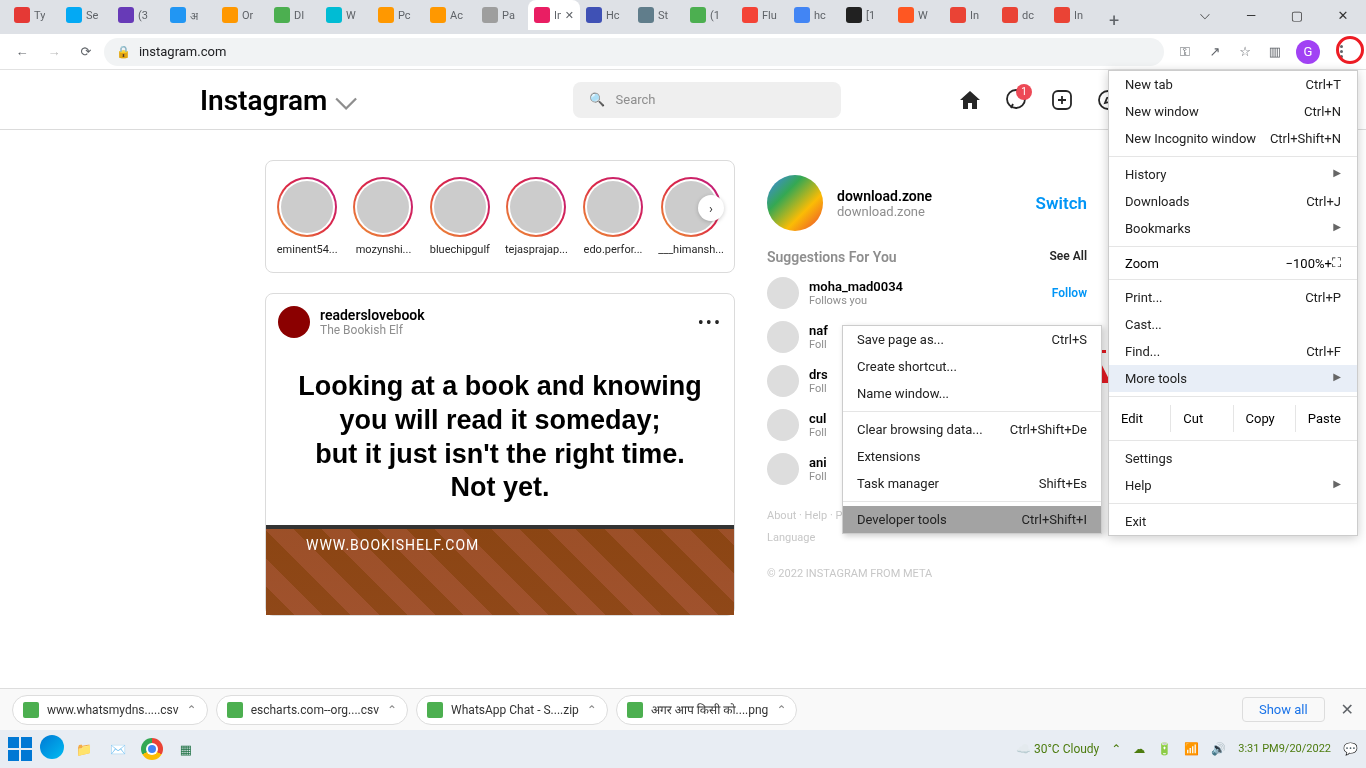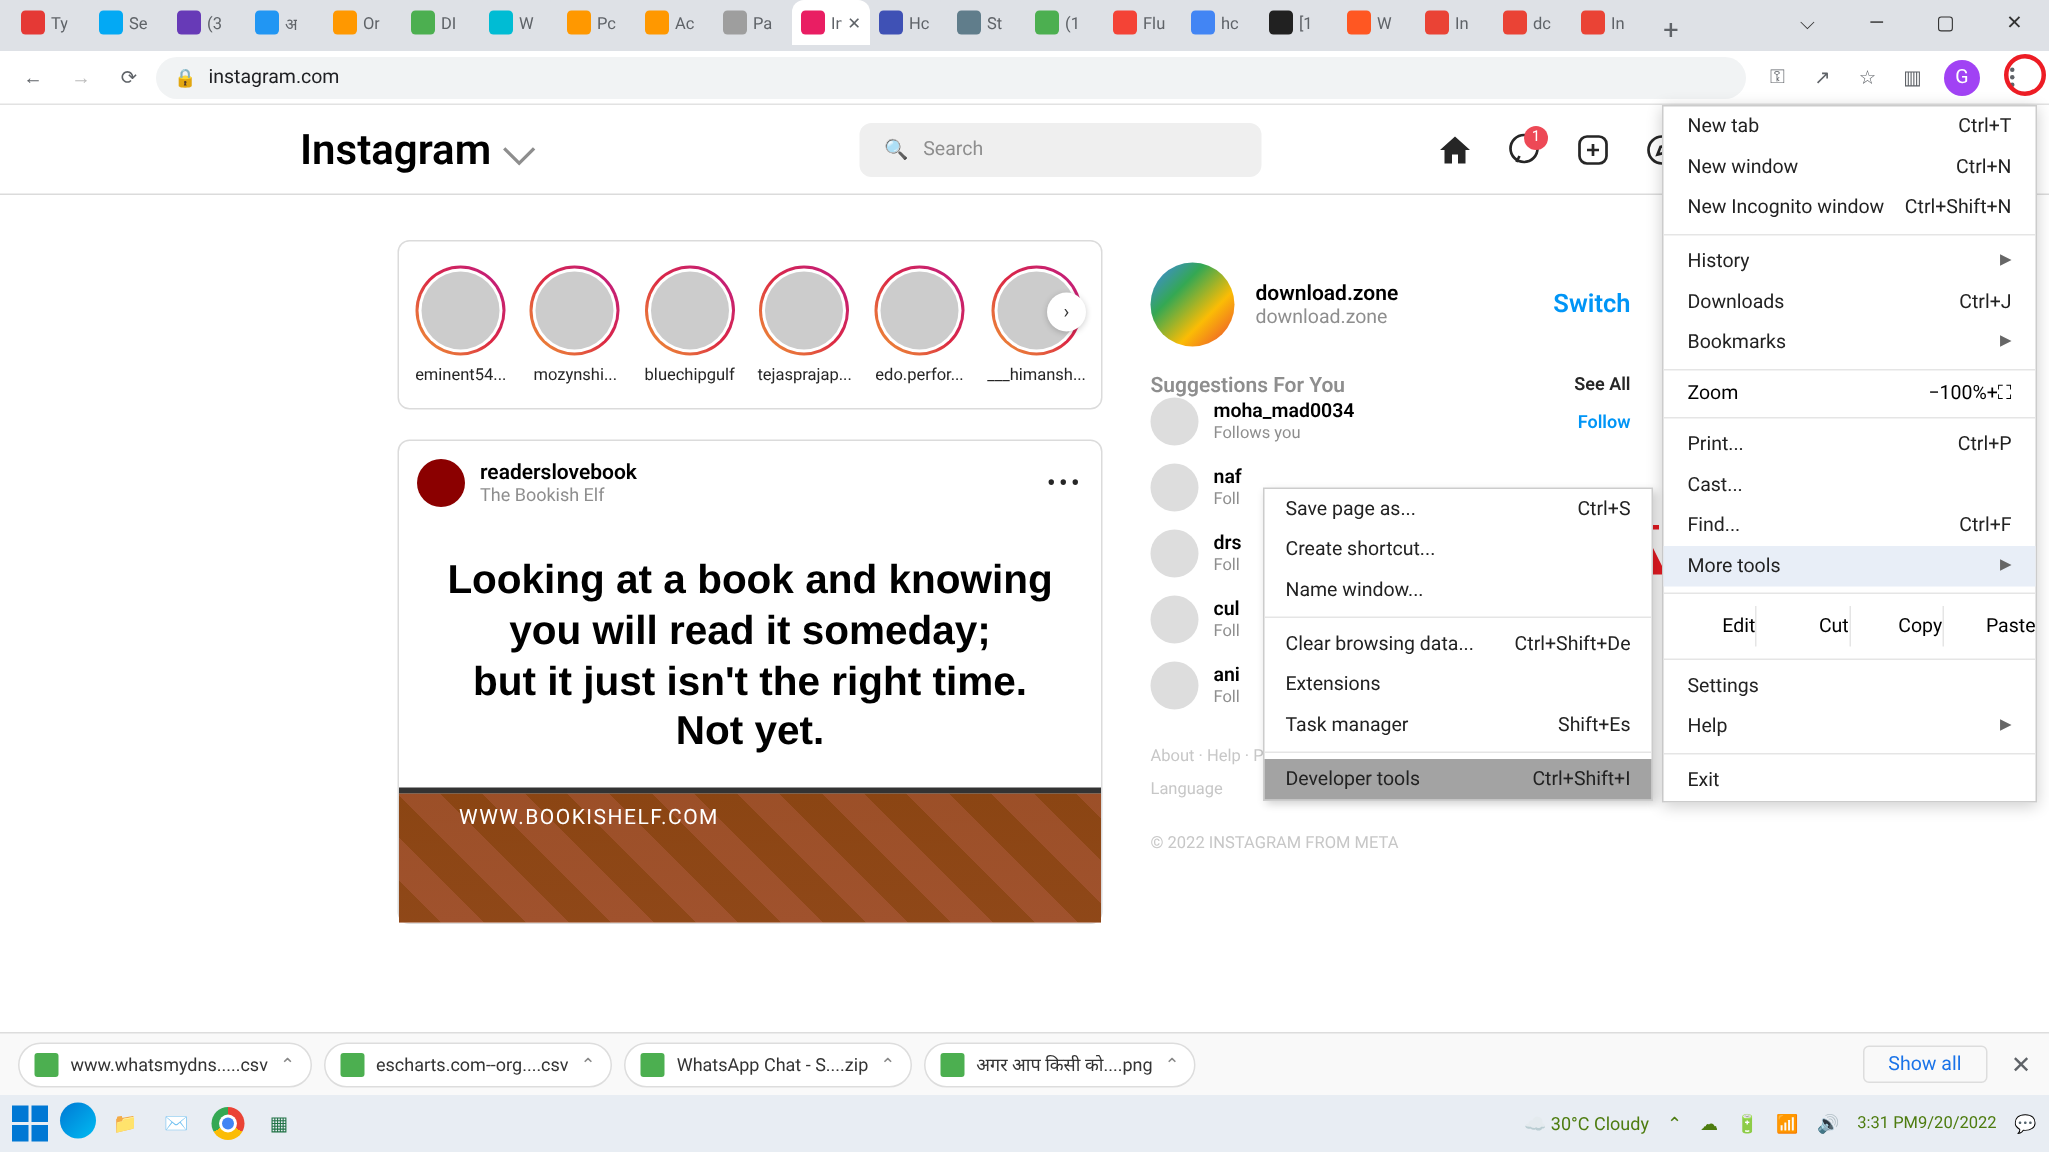--- a/index.html
+++ b/index.html
@@ -17,21 +17,21 @@
 .toolbar{height:36px;background:#fff;border-bottom:1px solid #e2e2e2;display:flex;align-items:center;padding:0 8px;gap:4px}
 .navbtn{width:28px;height:28px;display:flex;align-items:center;justify-content:center;color:#5f6368;border-radius:50%}
 .addr{flex:1;height:28px;background:#f1f3f4;border-radius:14px;display:flex;align-items:center;padding:0 12px;color:#202124;font-size:13px;gap:8px}
 .lock{color:#5f6368;font-size:12px}
 .tool-right{display:flex;align-items:center;gap:12px;padding:0 8px;color:#5f6368}
 .tool-right .ic{width:18px;height:18px;display:flex;align-items:center;justify-content:center}
 .prof{width:24px;height:24px;border-radius:50%;background:#a142f4;color:#fff;display:flex;align-items:center;justify-content:center;font-size:13px}
 .dots{width:18px;display:flex;flex-direction:column;align-items:center;gap:2px}
 .dots span{width:3px;height:3px;background:#5f6368;border-radius:50%}
 .ig-header{height:60px;border-bottom:1px solid #dbdbdb;display:flex;align-items:center;justify-content:space-between;padding:0 200px}
-.ig-logo{font-family:'Brush Script MT',cursive;font-size:28px;font-weight:600;display:flex;align-items:center;gap:8px}
+.ig-logo{font-family:'Brush Script MT',cursive;font-size:28px;font-weight:600;display:flex;align-items:flex-end;gap:8px}
 .ig-search{width:268px;height:36px;background:#efefef;border-radius:8px;display:flex;align-items:center;padding:0 16px;color:#8e8e8e;gap:10px;margin-left:100px}
 .ig-nav{display:flex;align-items:center;gap:22px}
 .ig-nav .nic{width:24px;height:24px;position:relative}
 .badge{position:absolute;top:-4px;right:-4px;width:16px;height:16px;background:#ed4956;color:#fff;border-radius:50%;font-size:10px;display:flex;align-items:center;justify-content:center}
 .content{display:flex;padding:30px 80px 0 265px;gap:32px}
 .feed{width:470px}
 .stories{background:#fff;border:1px solid #dbdbdb;border-radius:8px;padding:16px 10px;display:flex;gap:14px;position:relative}
 .story{display:flex;flex-direction:column;align-items:center;gap:6px;width:66px}
 .story-ring{width:60px;height:60px;border-radius:50%;background:linear-gradient(45deg,#f09433,#e6683c,#dc2743,#cc2366,#bc1888);padding:2px}
 .story-ring .inner{width:100%;height:100%;border-radius:50%;background:#fff;padding:2px}
@@ -48,40 +48,40 @@
 .post-text{padding:20px 30px;font-family:'Arial Black',sans-serif;font-size:27px;line-height:1.25;text-align:center;font-weight:700}
 .post-img{height:90px;background:linear-gradient(#8b4513,#a0522d);position:relative;overflow:hidden;border-top:4px solid #333}
 .post-img::before{content:'';position:absolute;inset:0;background:repeating-linear-gradient(45deg,rgba(139,69,19,.8) 0 20px,rgba(160,82,45,.8) 20px 40px)}
 .wm{position:absolute;top:8px;left:40px;color:#fff;font-size:14px;letter-spacing:1px;z-index:2}
 .side{width:320px;padding-top:15px}
 .me{display:flex;align-items:center;gap:14px;margin-bottom:18px}
 .me-av{width:56px;height:56px;border-radius:50%;background:linear-gradient(135deg,#4285f4 0%,#34a853 33%,#fbbc05 66%,#ea4335 100%)}
 .me-name{font-size:14px;font-weight:600}
 .me-sub{font-size:13px;color:#8e8e8e}
 .switch{margin-left:auto;color:#0095f6;font-size:17px;font-weight:600}
-.sugg-head{display:flex;justify-content:space-between;color:#8e8e8e;font-size:14px;font-weight:600;}
+.sugg-head{display:flex;justify-content:space-between;color:#8e8e8e;font-size:14px;font-weight:600;margin-bottom:12px}
 .sugg-head .all{color:#262626;font-size:12px}
 .sugg{display:flex;align-items:center;gap:10px;margin-bottom:12px}
 .sugg-av{width:32px;height:32px;border-radius:50%;background:#ddd}
 .sugg-name{font-size:13px;font-weight:600}
 .sugg-sub{font-size:11px;color:#8e8e8e}
 .follow{margin-left:auto;color:#0095f6;font-size:12px;font-weight:600}
 .ftr{color:#c7c7c7;font-size:11px;line-height:2;margin-top:20px}
 .ctx-menu{position:absolute;right:264px;top:325px;width:260px;background:#fff;border:1px solid #ccc;box-shadow:2px 2px 6px rgba(0,0,0,.2);z-index:50}
 .ctx-item{display:flex;justify-content:space-between;padding:6px 14px;font-size:13px;color:#222}
 .ctx-item.hl{background:#a3a3a3}
 .ctx-sep{height:1px;background:#e5e5e5;margin:4px 0}
 .chrome-menu{position:absolute;right:8px;top:70px;width:250px;background:#fff;border:1px solid #ccc;box-shadow:0 2px 10px rgba(0,0,0,.2);z-index:40;font-size:13px}
 .cm-item{display:flex;justify-content:space-between;padding:6px 16px;color:#222}
 .cm-item.hl{background:#e8eef7}
 .cm-sep{height:1px;background:#e5e5e5;margin:4px 0}
 .cm-zoom{display:flex;align-items:center;padding:4px 16px;}
 .cm-zoom .zl{flex:1}
 .cm-edit{display:flex;padding:4px 0}
-.cm-edit div{flex:1;text-align:right;padding:6px 0;border-right:1px solid #e5e5e5}
+.cm-edit div{flex:1;text-align:left;padding:6px 12px;border-right:1px solid #e5e5e5}
 .cm-edit div:last-child{border:none}
 .arrow{position:absolute}
 .red-ellipse{position:absolute;border:3px solid #ed1c24;border-radius:50%}
 .dl-bar{position:absolute;bottom:38px;left:0;right:0;height:42px;background:#f9f9f9;border-top:1px solid #ddd;display:flex;align-items:center;padding:0 12px;gap:8px}
 .dl-item{height:30px;background:#fff;border:1px solid #ddd;border-radius:15px;display:flex;align-items:center;padding:0 10px;gap:8px;font-size:12px;color:#333}
 .dl-ic{width:16px;height:16px;background:#4caf50;border-radius:2px}
 .showall{margin-left:auto;color:#1a73e8;font-size:13px;padding:4px 16px;border:1px solid #ddd;border-radius:4px}
 .dl-x{color:#5f6368;font-size:16px;margin-left:8px}
 .taskbar{position:absolute;bottom:0;left:0;right:0;height:38px;background:#e8edf3;display:flex;align-items:center;padding:0 8px}
 .tb-start{width:24px;height:24px;display:grid;grid-template:1fr 1fr/1fr 1fr;gap:2px}

